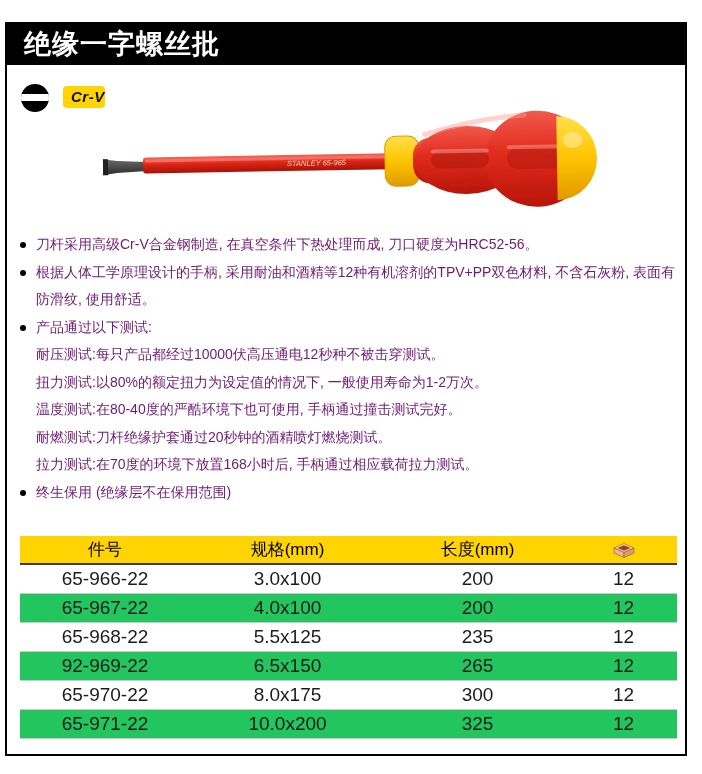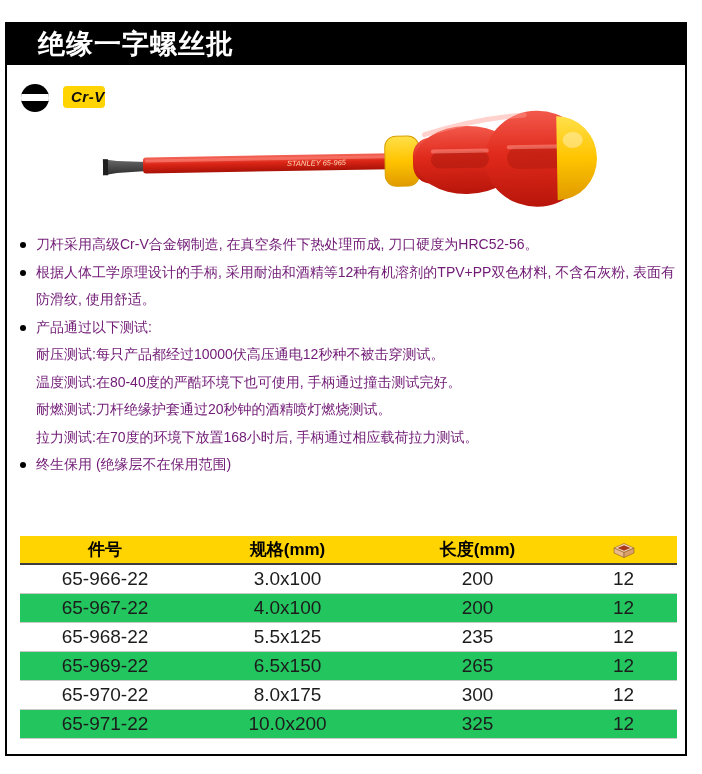--- a/index.html
+++ b/index.html
@@ -8,21 +8,21 @@
     background:#ffffff;
     font-family:"Liberation Sans", sans-serif;
     -webkit-font-smoothing:antialiased;
   }
   
   .titlebar {
     position:absolute; left:5px; top:22px; width:682px; height:43px;
     background:#000; display:flex; align-items:center; z-index:2;
   }
   .title {
-    color:#fff; font-size:27px; font-weight:bold; padding-left:33px; letter-spacing:1px;
+    color:#fff; font-size:27px; font-weight:bold; padding-left:19px; letter-spacing:1px;
   }
   .frame {
     position:absolute; left:5px; top:65px; width:678px; height:689px;
     border:2px solid #000; border-top:none; background:#fff; z-index:0;
   }
   
   .slot-icon {
     position:absolute; left:21px; top:84px; width:28px; height:28px;
     background:#000; border-radius:50%; overflow:hidden; z-index:3;
   }
@@ -49,21 +49,21 @@
     background:#000; border-radius:50%; margin-top:11px;
   }
   .ftext { flex:1; }
   
   .spec-table { position:absolute; left:20px; top:536px; width:657px; z-index:3; color:#1c1c1c; }
   .trow {
     display:flex; height:28px; align-items:center;
     border-bottom:1px solid #c9c9c9; font-size:19px;
   }
   .trow.thead {
-    background:#FFD400; height:27px; font-weight:bold; font-size:17px;
+    background:#FFD400; height:27px; font-weight:normal; font-size:17px;
     border-bottom:2px solid #3d3d3d; color:#000;
   }
   .trow.alt { background:#22c55e; }
   .td { text-align:center; }
   .c0 { width:170px; } .c1 { width:195px; } .c2 { width:185px; } .c3 { width:107px; }
   .qty-icon-wrap { display:flex; justify-content:center; align-items:center; height:100%; }
 </style>
 </head>
 <body>
 
@@ -137,20 +137,24 @@
     <li>
     <span class="fdot"></span>
     <span class="ftext">产品通过以下测试:</span>
   </li>
     <li class="sub">
 
     <span class="ftext">耐压测试:每只产品都经过10000伏高压通电12秒种不被击穿测试。</span>
   </li>
     <li class="sub">
 
+    <span class="ftext">扭力测试:以80%的额定扭力为设定值的情况下, 一般使用寿命为1-2万次。</span>
+  </li>
+    <li class="sub">
+
     <span class="ftext">温度测试:在80-40度的严酷环境下也可使用, 手柄通过撞击测试完好。</span>
   </li>
     <li class="sub">
 
     <span class="ftext">耐燃测试:刀杆绝缘护套通过20秒钟的酒精喷灯燃烧测试。</span>
   </li>
     <li class="sub">
 
     <span class="ftext">拉力测试:在70度的环境下放置168小时后, 手柄通过相应载荷拉力测试。</span>
   </li>
@@ -189,21 +193,21 @@
     <div class="td c2">200</div>
     <div class="td c3">12</div>
   </div>
       <div class="trow">
     <div class="td c0">65-968-22</div>
     <div class="td c1">5.5x125</div>
     <div class="td c2">235</div>
     <div class="td c3">12</div>
   </div>
       <div class="trow alt">
-    <div class="td c0">65-969-22</div>
+    <div class="td c0">92-969-22</div>
     <div class="td c1">6.5x150</div>
     <div class="td c2">265</div>
     <div class="td c3">12</div>
   </div>
       <div class="trow">
     <div class="td c0">65-970-22</div>
     <div class="td c1">8.0x175</div>
     <div class="td c2">300</div>
     <div class="td c3">12</div>
   </div>

